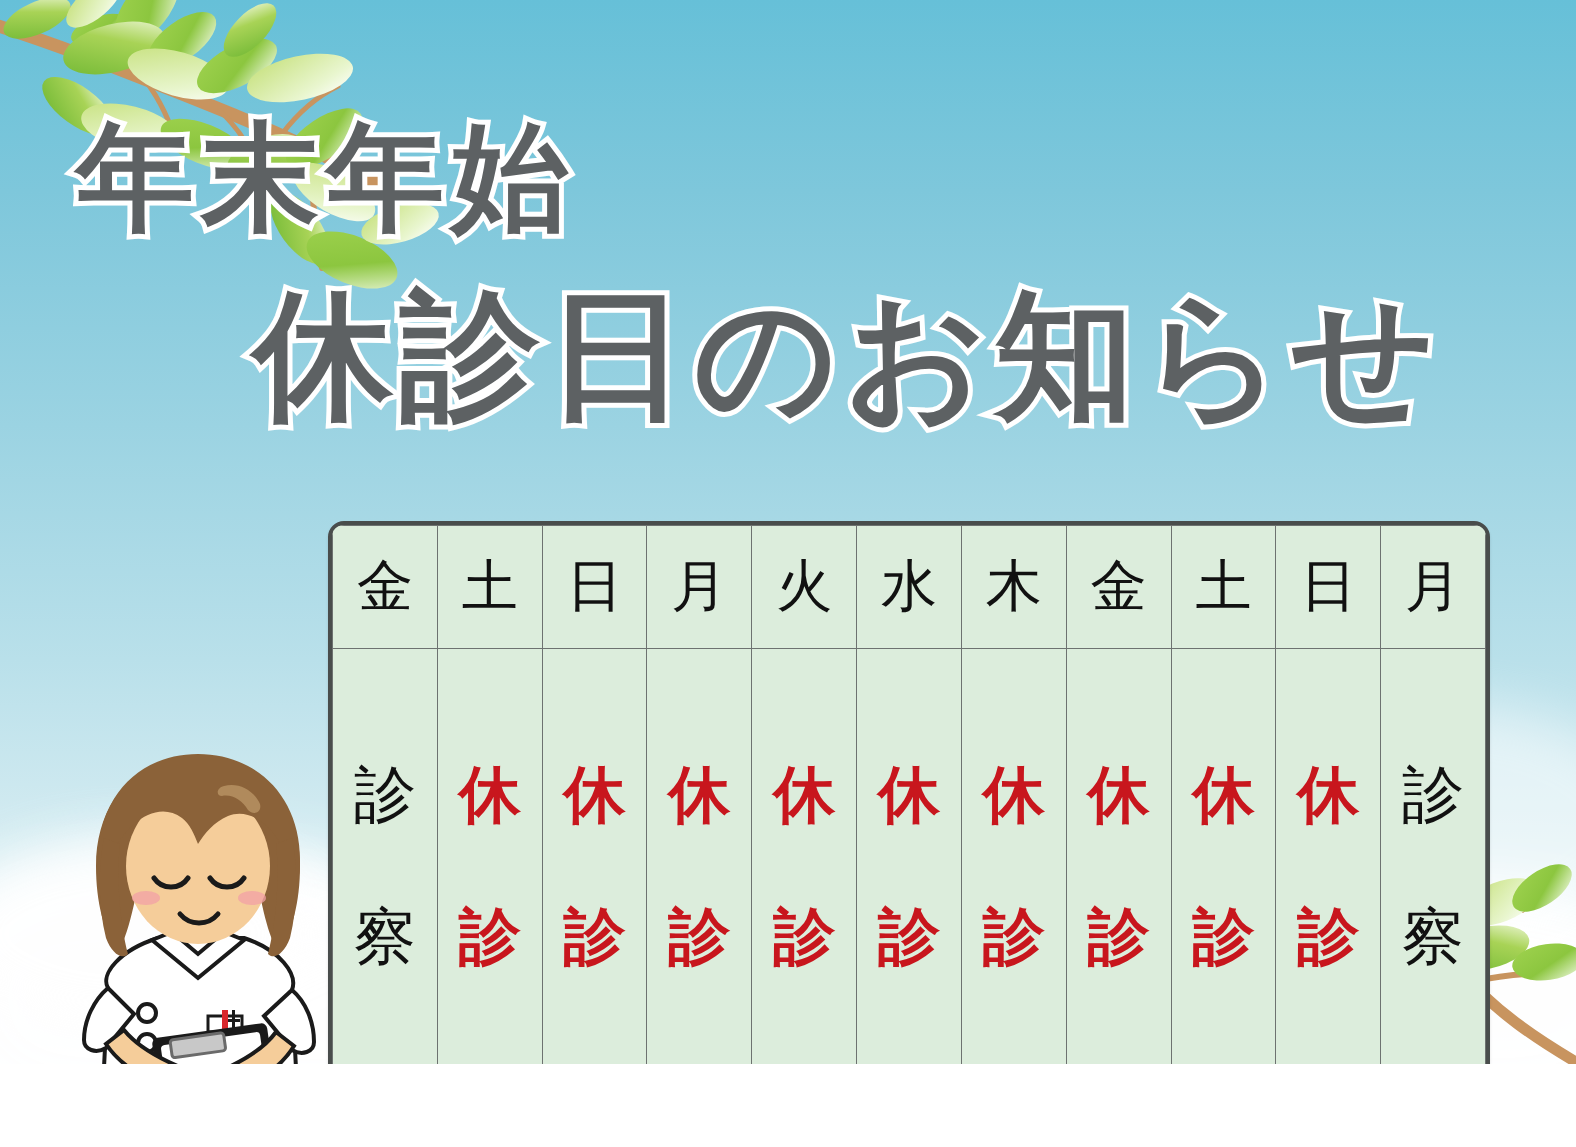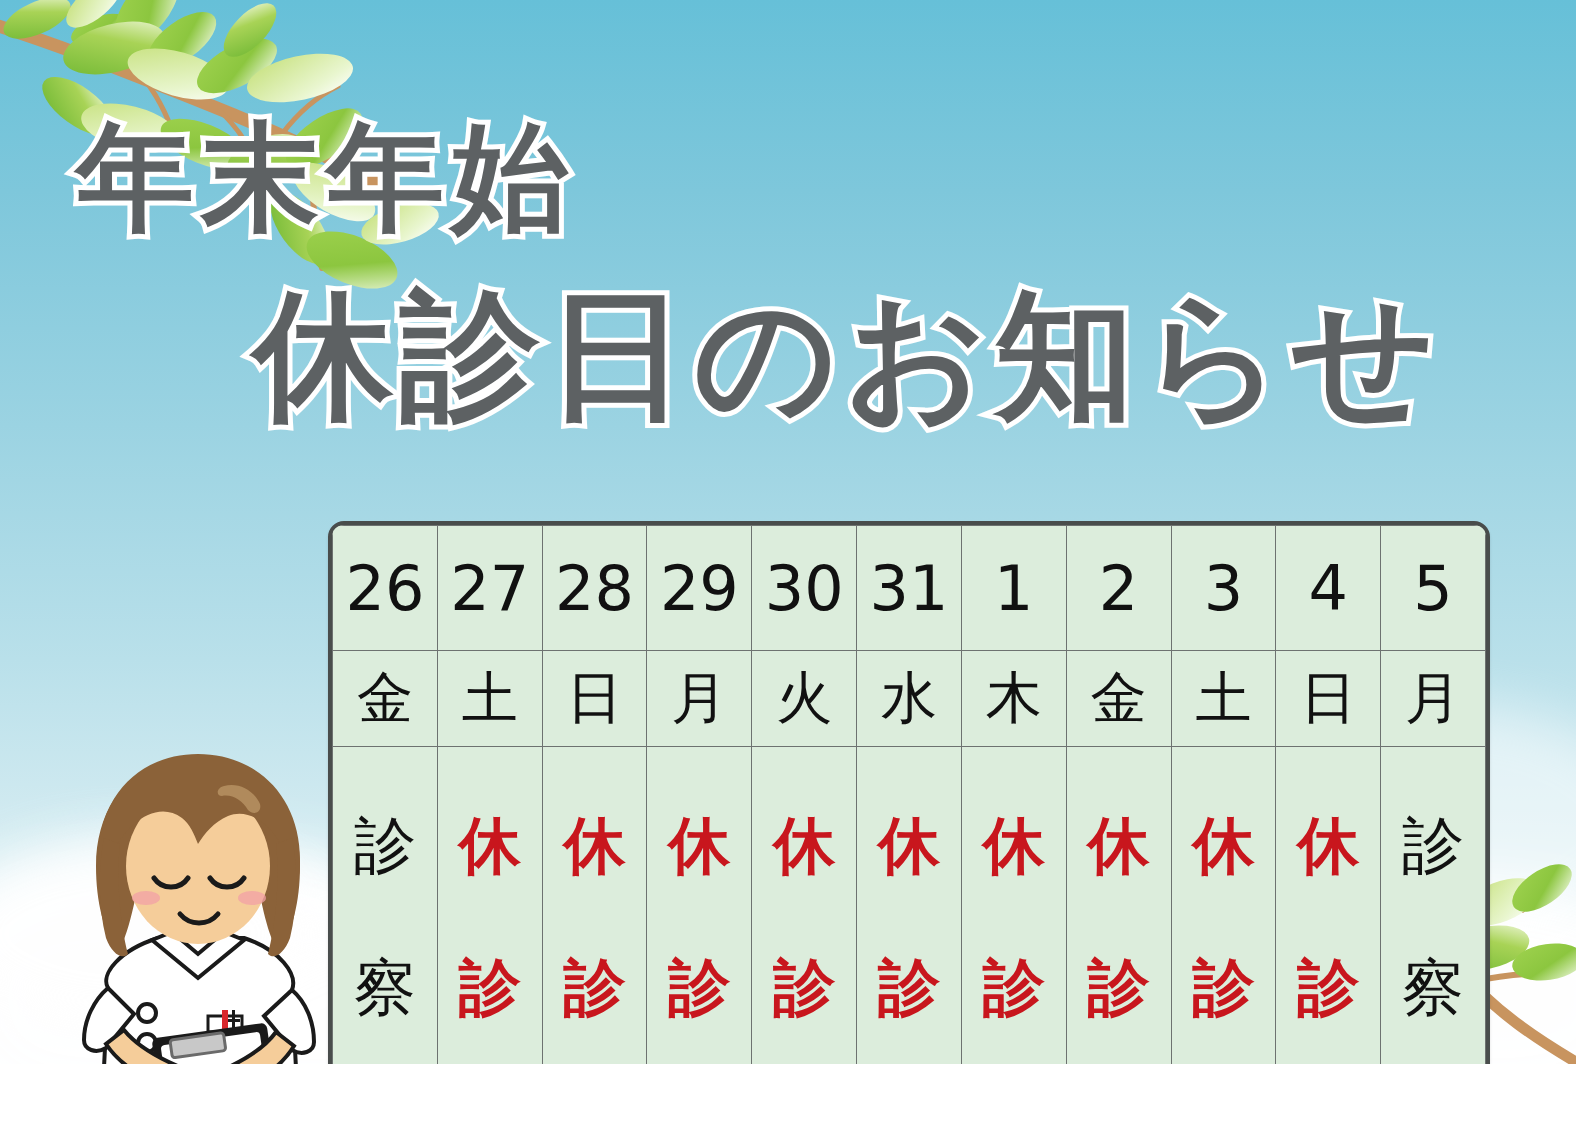--- a/index.html
+++ b/index.html
@@ -215,33 +215,20 @@
 
     <ellipse cx="98" cy="160" rx="14" ry="7" fill="#f2a0a6" opacity=".75"></ellipse>
     <ellipse cx="204" cy="160" rx="14" ry="7" fill="#f2a0a6" opacity=".75"></ellipse>
 
     <path d="M132 176 C 142 188, 160 188, 170 176" stroke="#1a1a1a" stroke-width="5" fill="none" stroke-linecap="round"></path>
   </svg>
 
   <div id="calendar">
     <table class="cal">
       <tbody>
-        <tr class="r-date">
-            <td class="c-black">26</td>
-            <td class="c-black">27</td>
-            <td class="c-black">28</td>
-            <td class="c-black">29</td>
-            <td class="c-black">30</td>
-            <td class="c-black">31</td>
-            <td class="c-red">1</td>
-            <td class="c-black">2</td>
-            <td class="c-black">3</td>
-            <td class="c-black">4</td>
-            <td class="c-black">5</td>
-          </tr>
         <tr class="r-dow">
             <td class="c-black">金</td>
             <td class="c-blue">土</td>
             <td class="c-red">日</td>
             <td class="c-black">月</td>
             <td class="c-black">火</td>
             <td class="c-black">水</td>
             <td class="c-red">木</td>
             <td class="c-black">金</td>
             <td class="c-blue">土</td>

